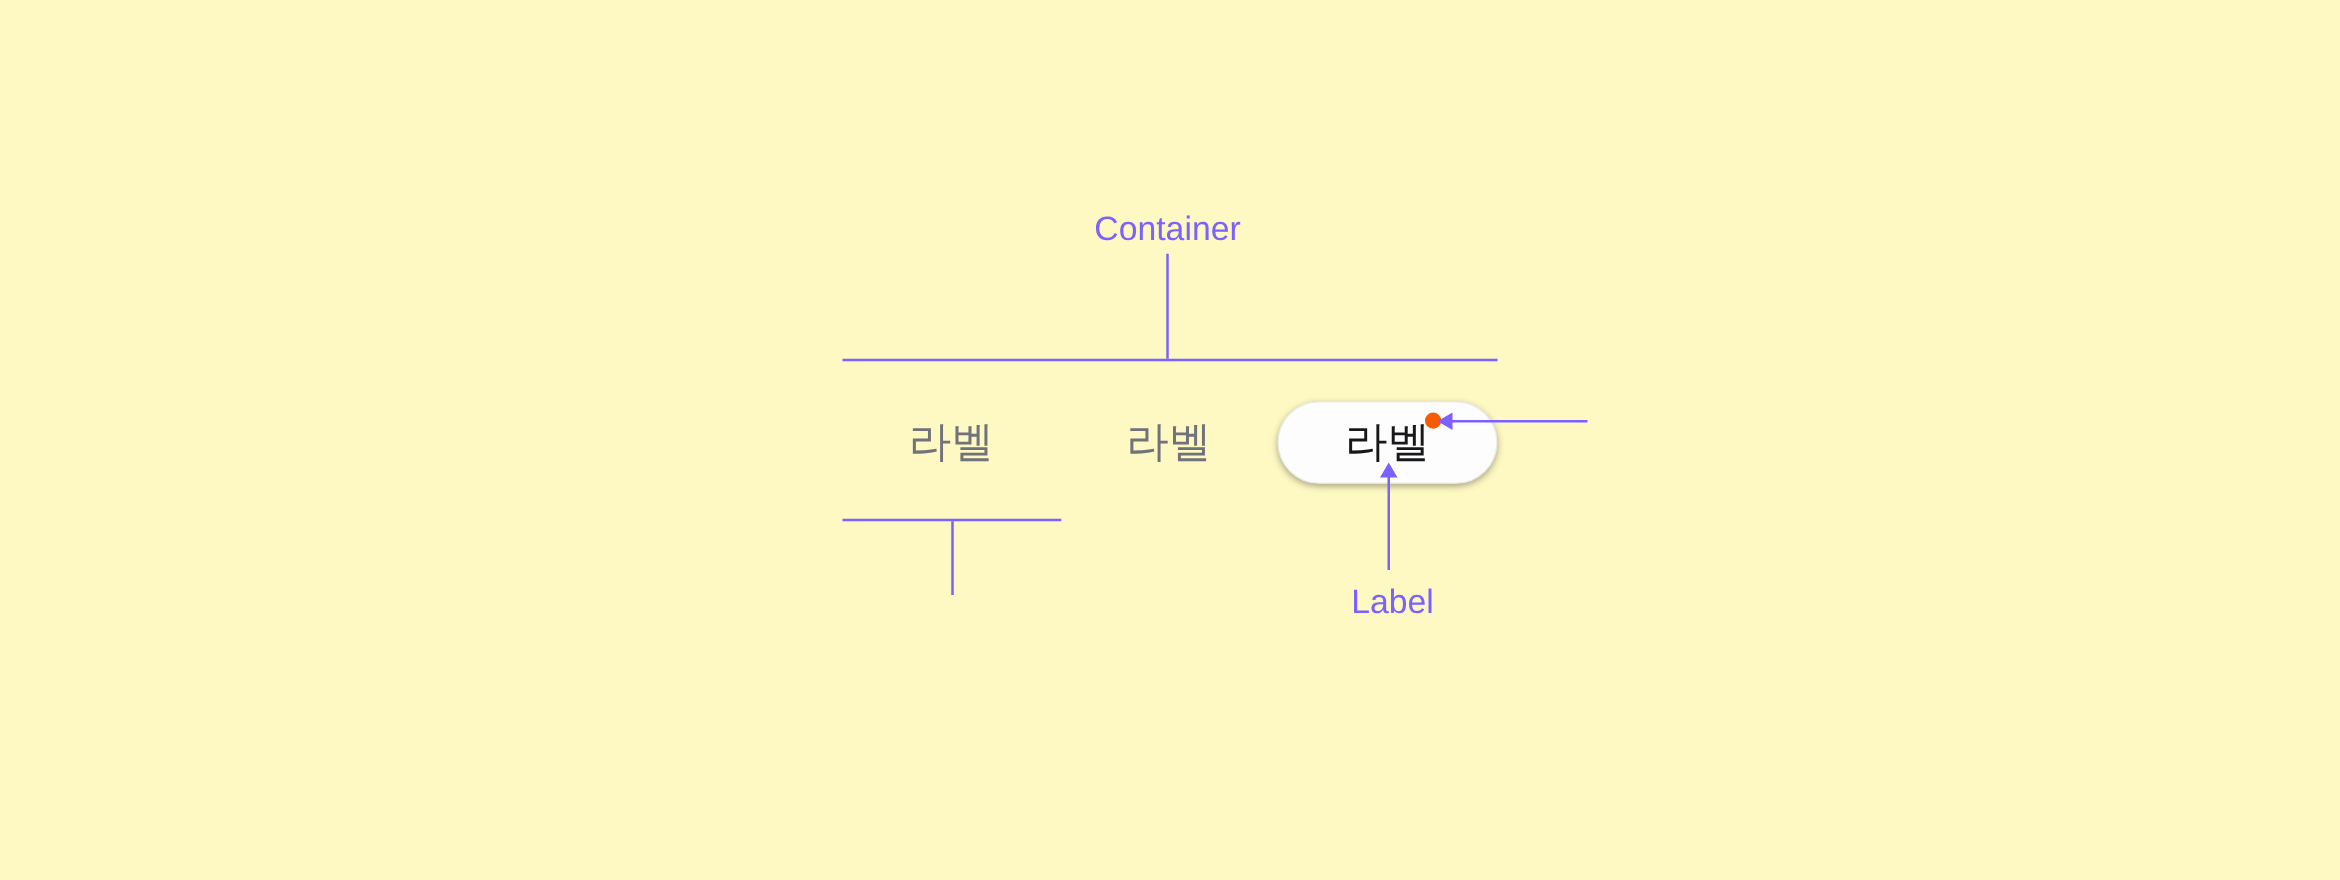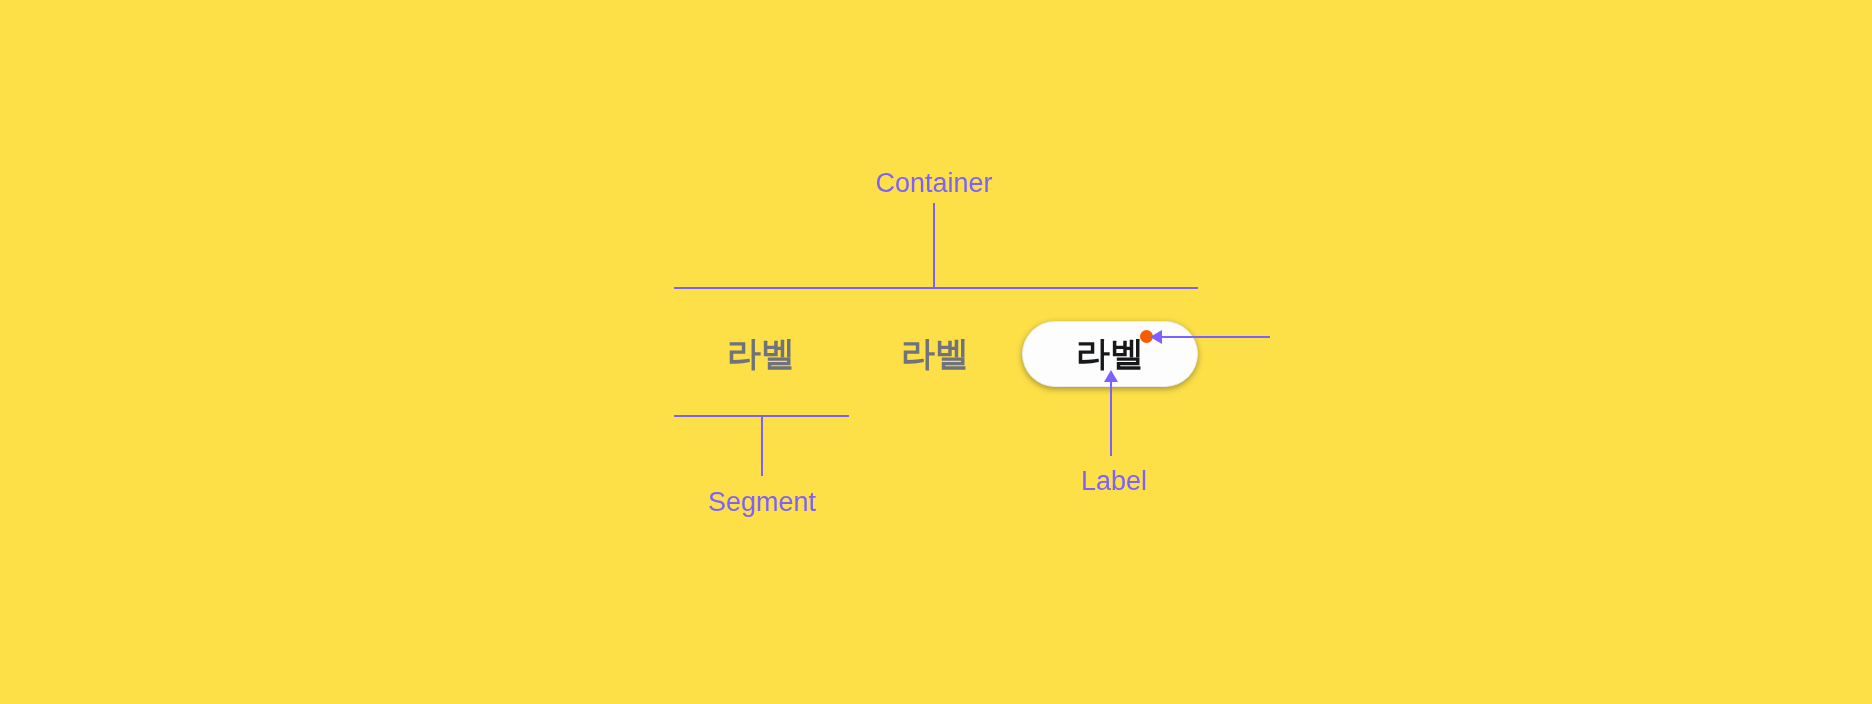--- a/index.html
+++ b/index.html
@@ -4,21 +4,21 @@
 <style>
   html, body {
     margin: 0;
     padding: 0;
     background: #000000;
   }
   .stage {
     position: relative;
     width: 1872px;
     height: 704px;
-    background: #fde047;
+    background: #fef9c3;
     overflow: hidden;
     font-family: "Liberation Sans", "DejaVu Sans", sans-serif;
   }
 
   
   .ann-text {
     position: absolute;
     color: #7B61FF;
     font-size: 27px;
     font-weight: 400;
@@ -74,21 +74,21 @@
     height: 66px;
     display: flex;
     z-index: 2;
   }
   .segment {
     flex: 1 1 0;
     display: flex;
     align-items: center;
     justify-content: center;
     font-size: 34px;
-    font-weight: 700;
+    font-weight: 400;
     color: #70737B;
     cursor: pointer;
   }
   .segment.selected {
     background: #FDFDFD;
     border: 1px solid #ECECEE;
     border-radius: 33px;
     color: #17181A;
     box-sizing: border-box;
     box-shadow: 0 2px 6px rgba(0,0,0,0.35);
@@ -131,15 +131,14 @@
 
   <div class="arrowhead arrow-left"></div>
   <div class="ann-line badge-arrow-line"></div>
 
   <div class="arrowhead arrow-up"></div>
   <div class="ann-line label-arrow-line"></div>
   <div class="ann-text center label-label-text">Label</div>
 
   <div class="ann-line segment-underline"></div>
   <div class="ann-line segment-connector"></div>
-  <div class="ann-text center segment-label-text">Segment</div>
 
 </div>
 
 </body></html>

